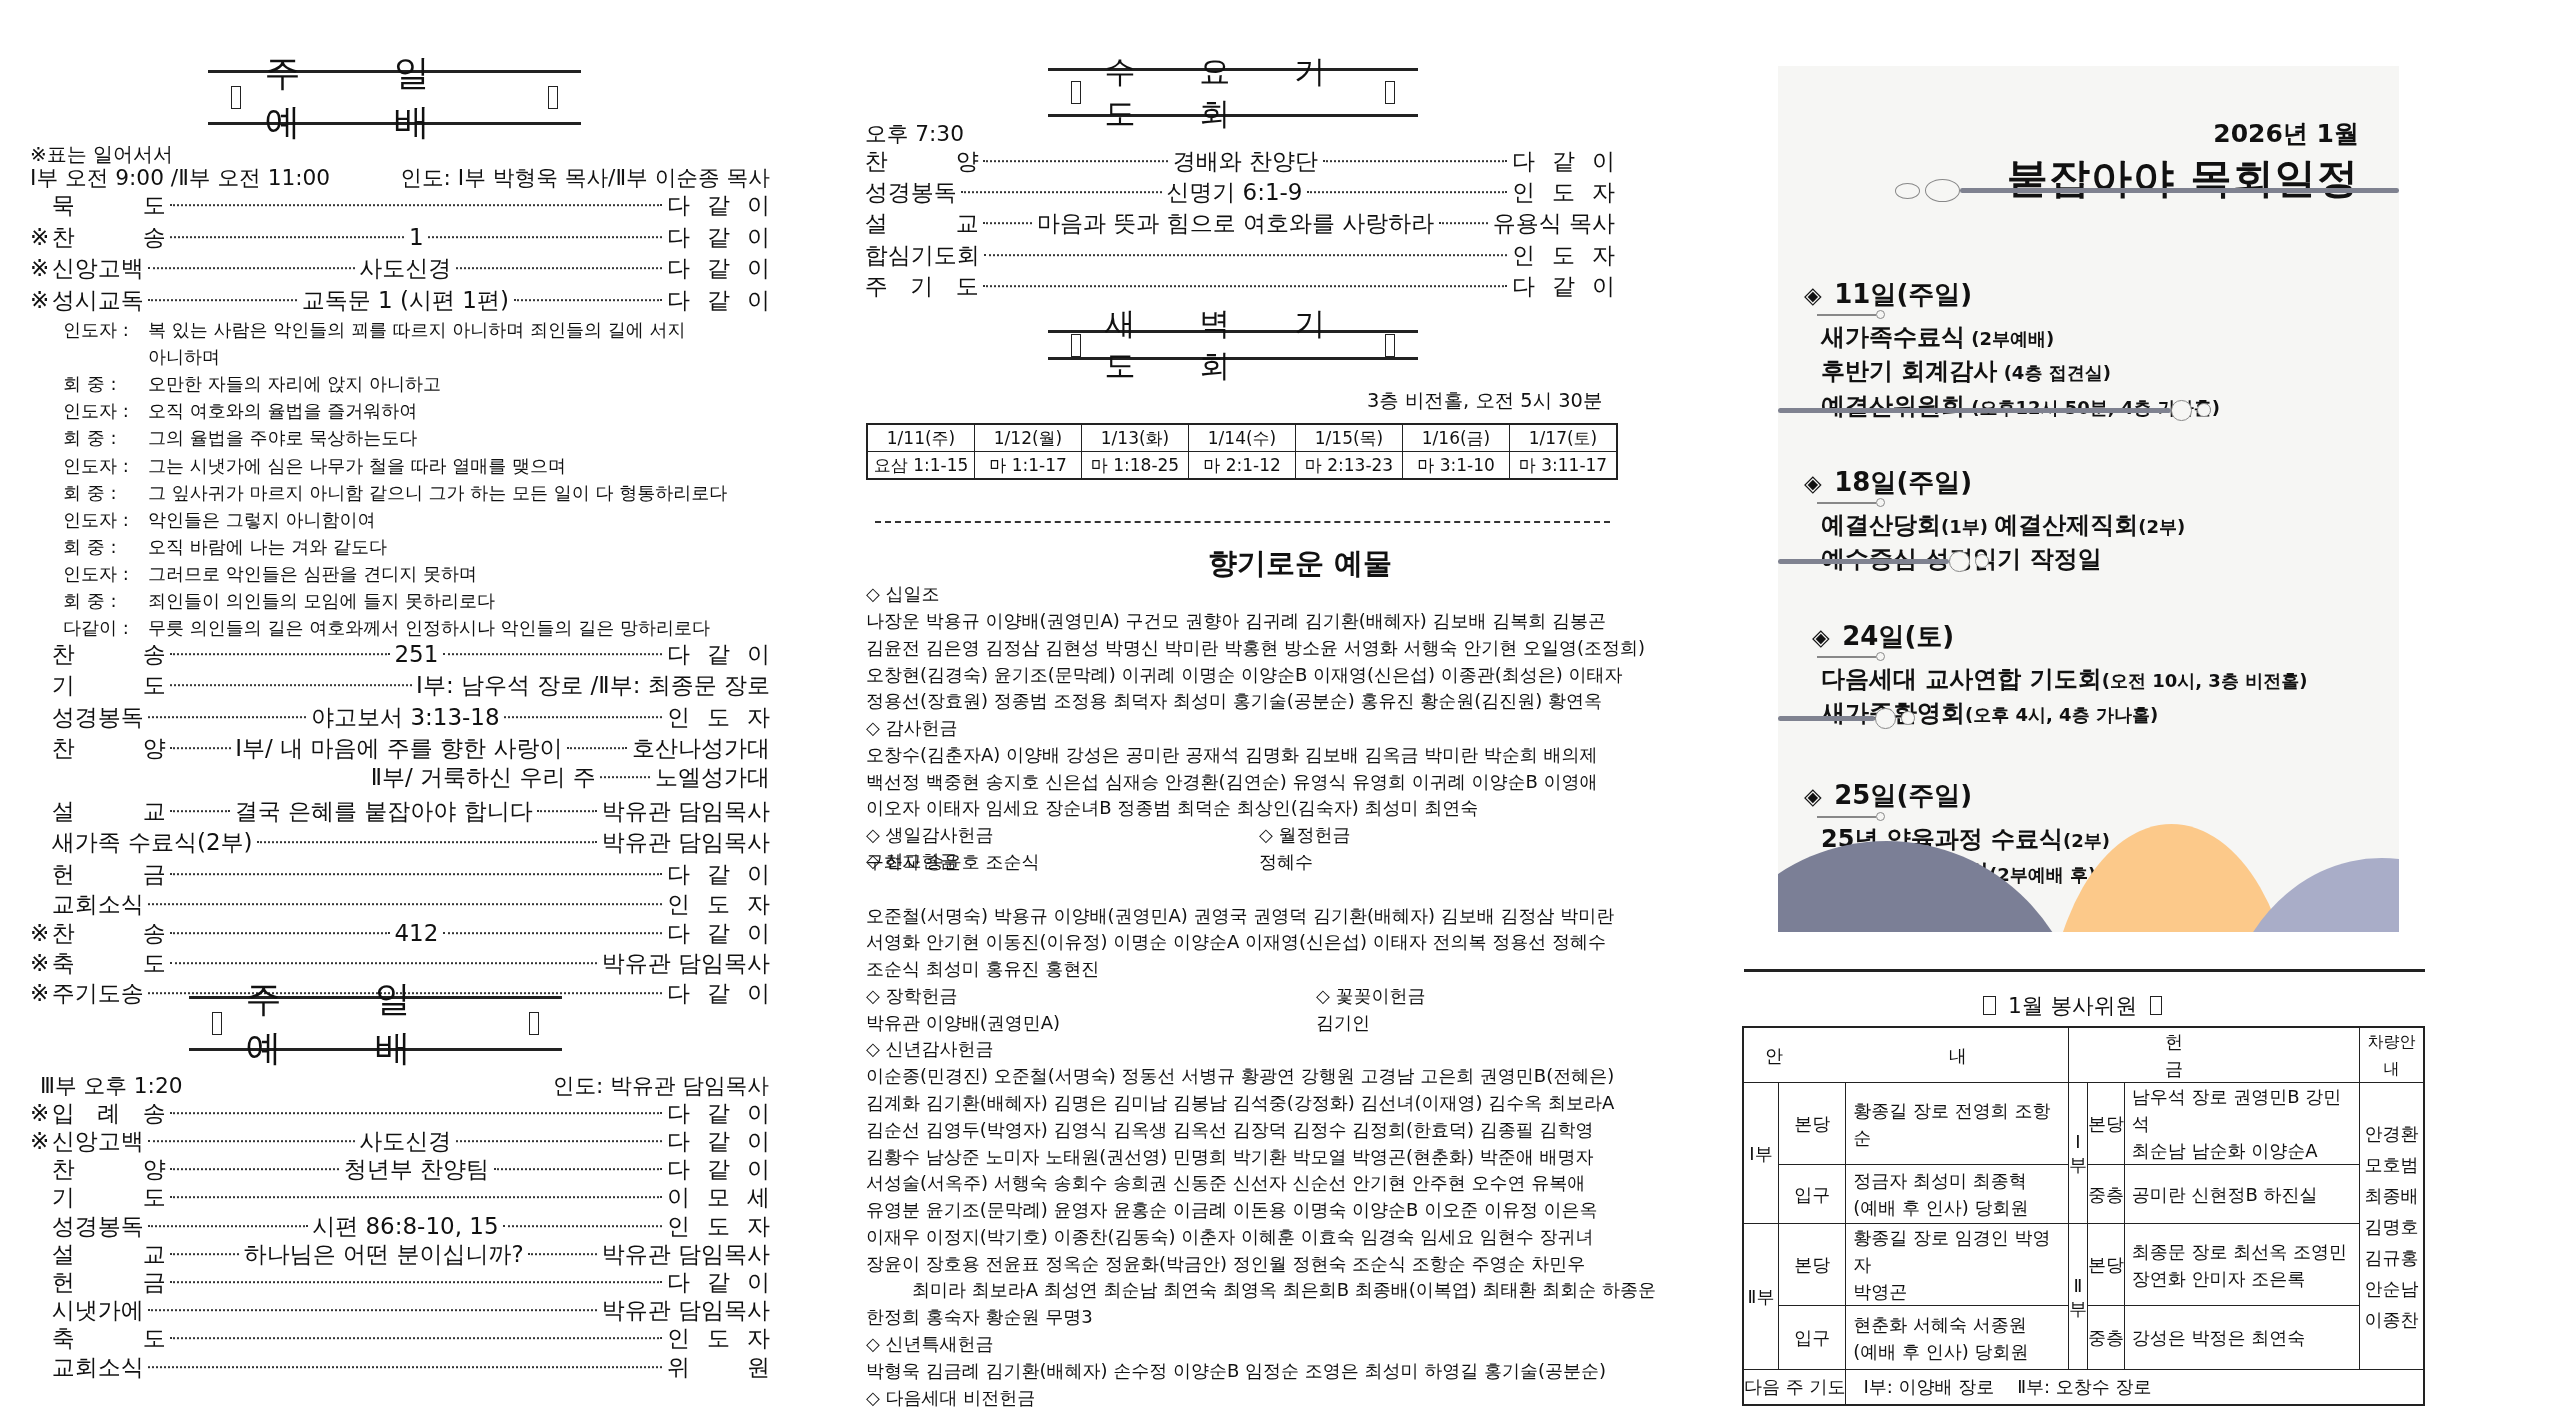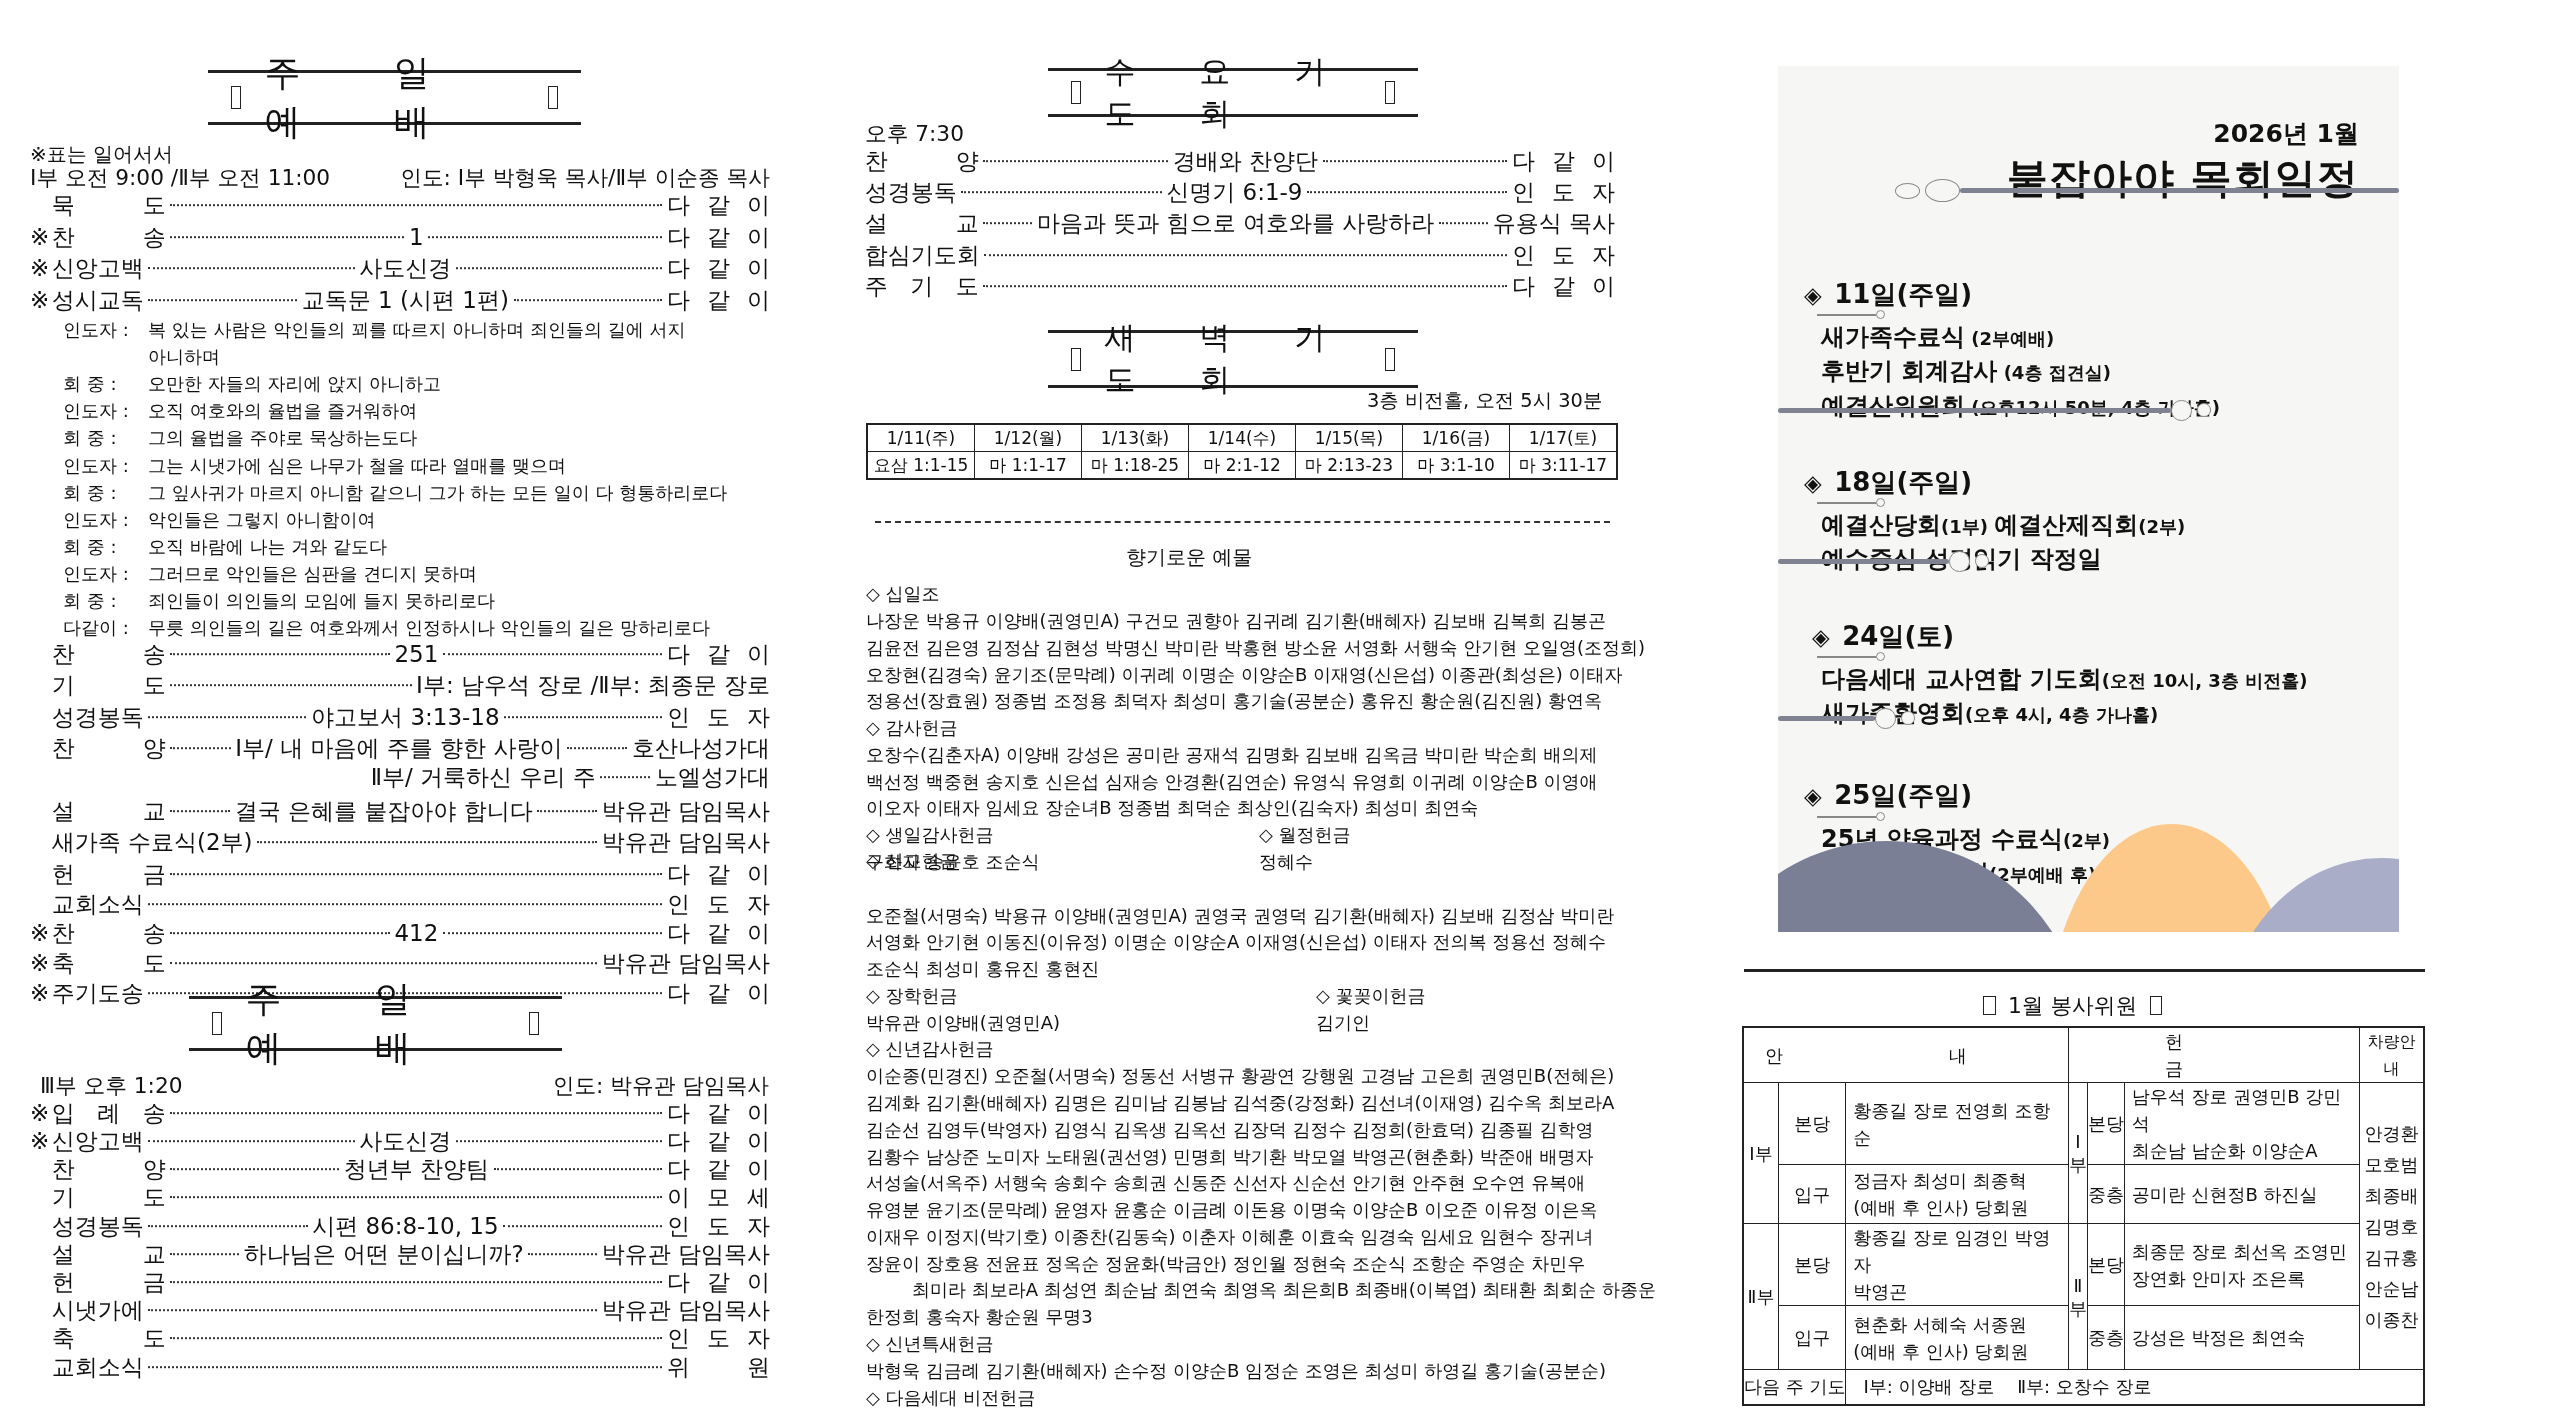--- a/index.html
+++ b/index.html
@@ -458,21 +458,21 @@
       </span>
       <span class="dots"></span>
       <span class="right spread">
         <span>다</span>
         <span>같</span>
         <span>이</span>
       </span>
     </div>
   </div>
 
-<div class="sec-head" style="left:1048px; top:330px; width:370px; height:58px;">
+<div class="sec-head" style="left:1048px; top:330px; width:370px; height:30px;">
   <span class="sq"></span>
   <span class="ttl" style="font-size:31px; letter-spacing:27px; margin-right:-27px;">새 벽 기 도 회</span>
   <span class="sq"></span>
 </div>
 <div class="abs" style="left:1367px; top:387px; font-size:19.4px;">3층 비전홀, 오전 5시 30분</div>
 <table class="dawn" style="left:866px; top:423px;">
   <tbody>
       <tr id="dawn-dates">
         <td>1/11(주)</td>
         <td>1/12(월)</td>
@@ -489,21 +489,21 @@
         <td>마 2:1-12</td>
         <td>마 2:13-23</td>
         <td>마 3:1-10</td>
         <td>마 3:11-17</td>
       </tr>
 </tbody>
   </table>
 
 <div class="abs" style="left:875px; top:521px; width:735px; border-top:2.8px dashed #333;"></div>
 
-<div class="abs" style="left:1126px; top:544px; font-size:20px; font-weight:400;">향기로운 예물</div>
+<div class="abs" style="left:1208px; top:544px; font-size:29px; font-weight:700;">향기로운 예물</div>
 <div id="offering-block">
     <div class="off" style="left:866px; top:581px;"><span class="cat">십일조</span></div>
     <div class="off" style="left:866px; top:608px;">나장운 박용규 이양배(권영민A) 구건모 권향아 김귀례 김기환(배혜자) 김보배 김복희 김봉곤</div>
     <div class="off" style="left:866px; top:635px;">김윤전 김은영 김정삼 김현성 박명신 박미란 박홍현 방소윤 서영화 서행숙 안기현 오일영(조정희)</div>
     <div class="off" style="left:866px; top:662px;">오창현(김경숙) 윤기조(문막례) 이귀례 이명순 이양순B 이재영(신은섭) 이종관(최성은) 이태자</div>
     <div class="off" style="left:866px; top:688px;">정용선(장효원) 정종범 조정용 최덕자 최성미 홍기술(공분순) 홍유진 황순원(김진원) 황연옥</div>
     <div class="off" style="left:866px; top:715px;"><span class="cat">감사헌금</span></div>
     <div class="off" style="left:866px; top:742px;">오창수(김춘자A) 이양배 강성은 공미란 공재석 김명화 김보배 김옥금 박미란 박순희 배의제</div>
     <div class="off" style="left:866px; top:769px;">백선정 백중현 송지호 신은섭 심재승 안경환(김연순) 유영식 유영희 이귀례 이양순B 이영애</div>
     <div class="off" style="left:866px; top:795px;">이오자 이태자 임세요 장순녀B 정종범 최덕순 최상인(김숙자) 최성미 최연숙</div>

